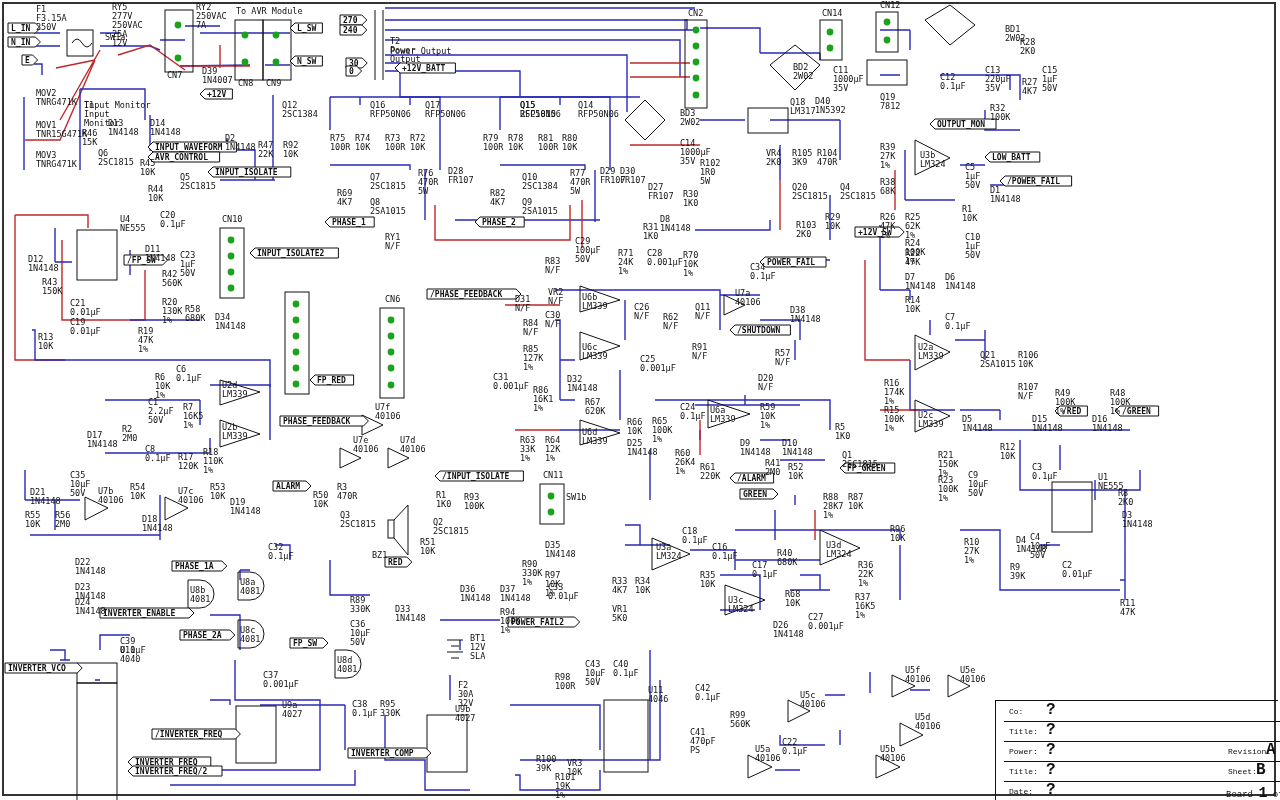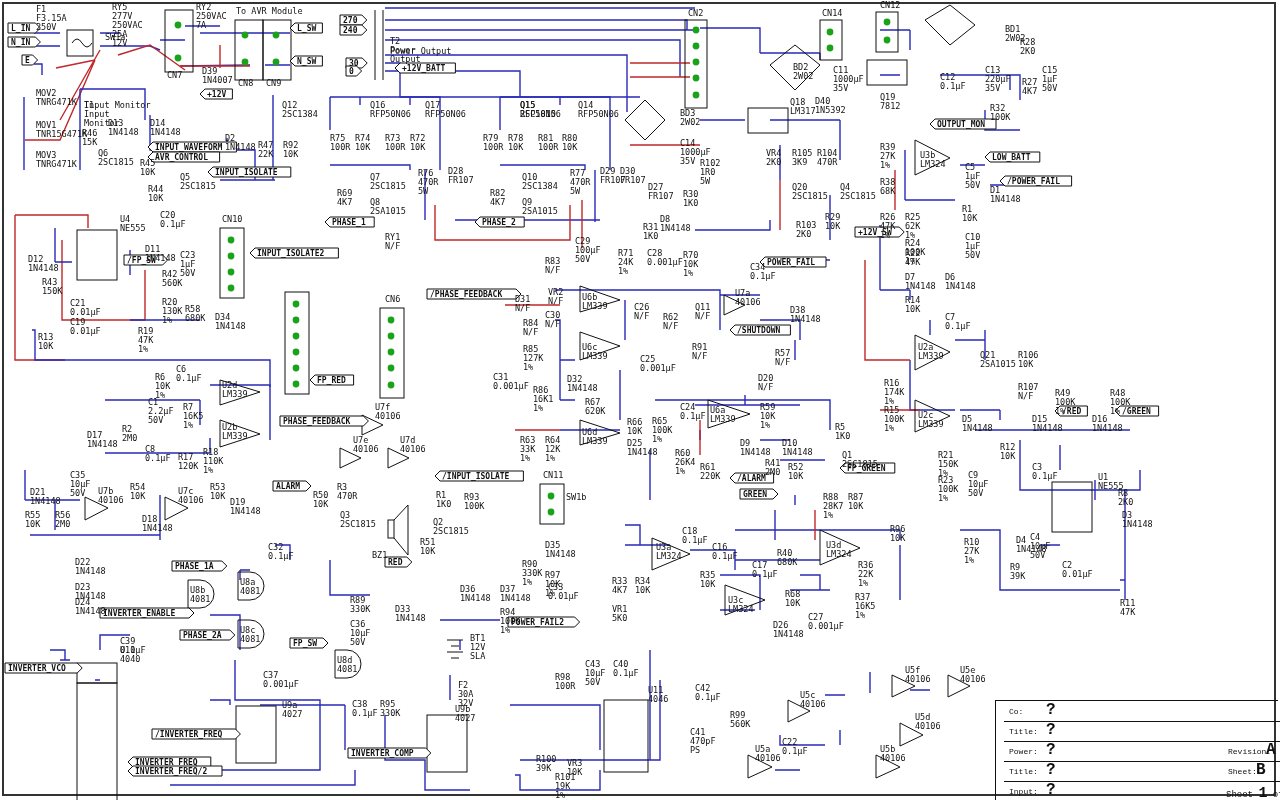--- a/index.html
+++ b/index.html
@@ -1547,23 +1547,23 @@
       <span class="rk">Revision:</span>
       <span class="rv">A</span>
     </div>
     <div class="trow" style="top:60px">
       <span class="k">Title:</span>
       <span class="v">?</span>
       <span class="rk">Sheet:</span>
       <span class="rv" style="left:252px">B</span>
     </div>
     <div class="trow" style="top:80px;border-bottom:none">
-      <span class="k">Input:</span>
+      <span class="k">Date:</span>
       <span class="v">?</span>
       <span class="sheet">
-        <span>Sheet</span>
+        <span>Board</span>
         <b>1</b>
         <span>of</span>
         
       </span>
     </div>
   </div>
 </div>
 
 </body></html>

